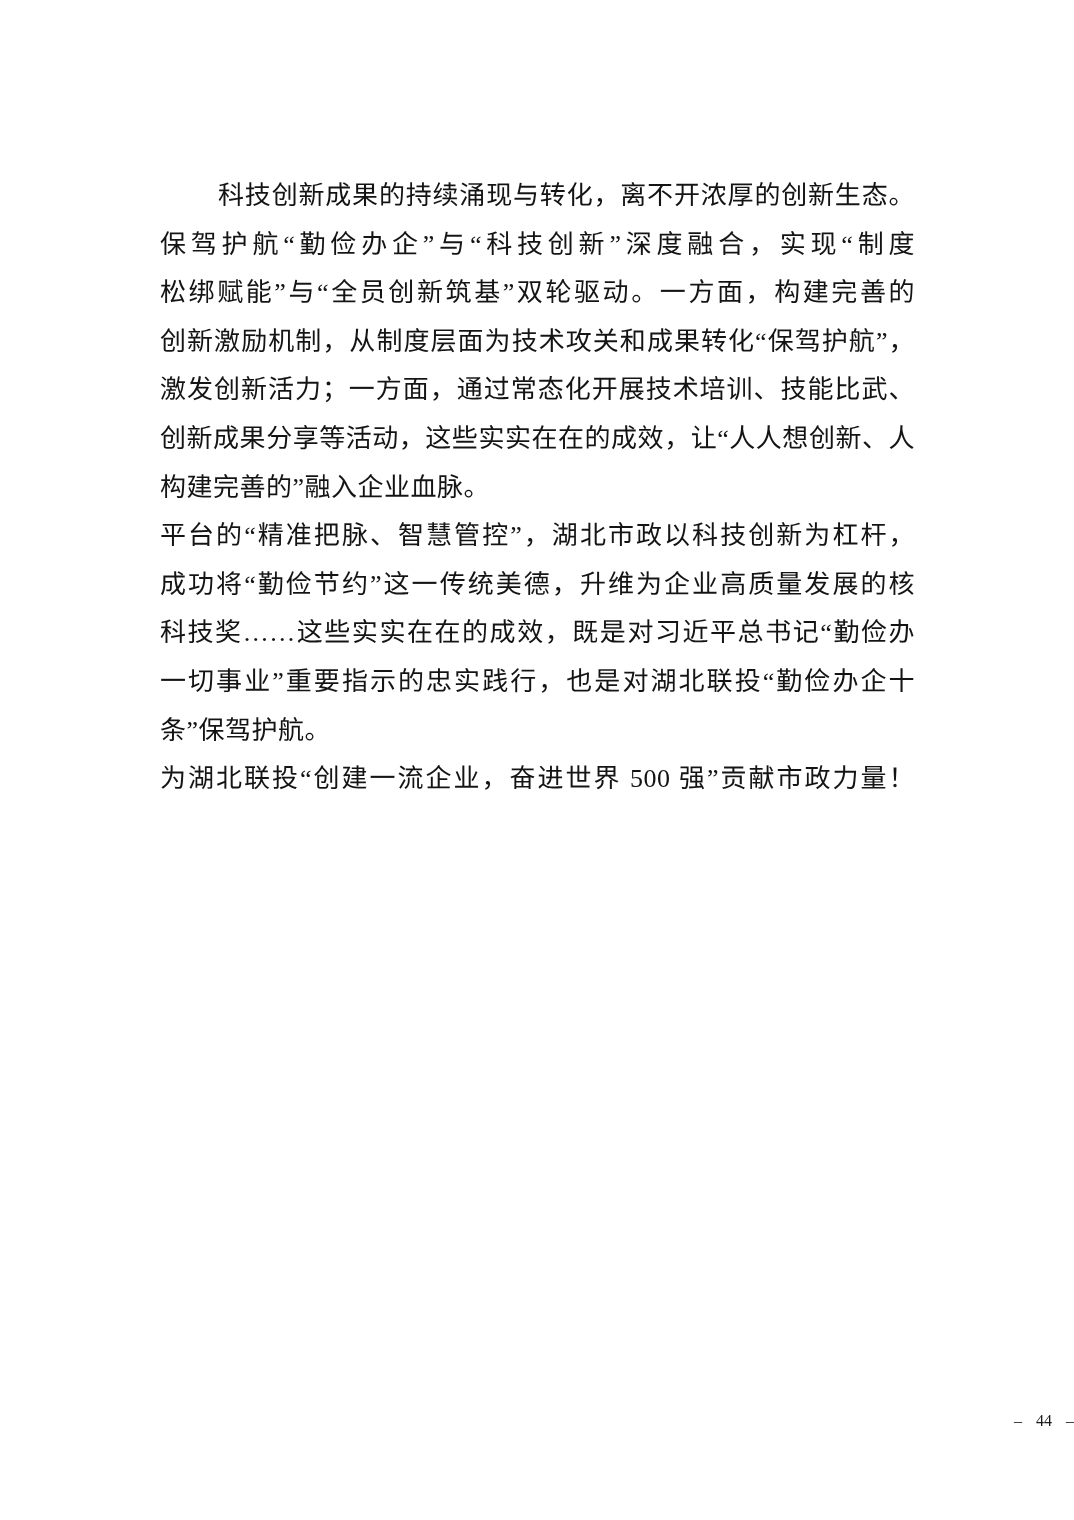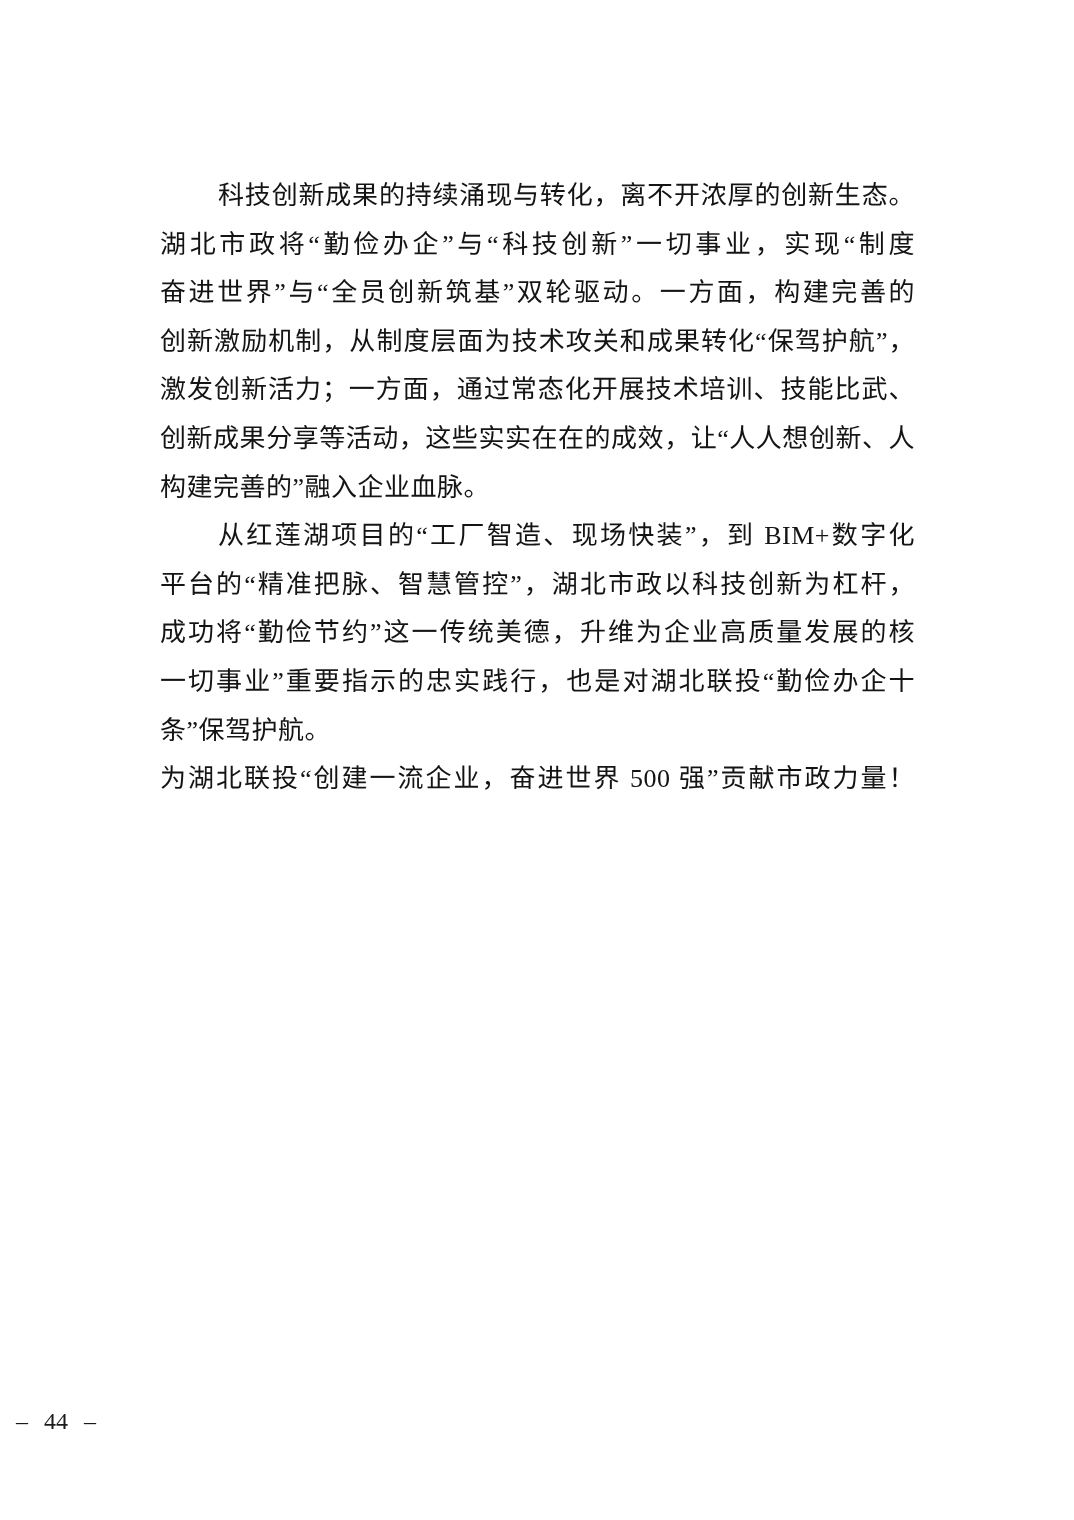--- a/index.html
+++ b/index.html
@@ -40,46 +40,45 @@
     text-align-last: left;
   }
   .line.indent {
     text-indent: 58px;
   }
   .page-number {
     position: absolute;
     left: 0;
     right: 0;
     top: 1406px;
-    text-align: left;
-    font-size: 24px;
+    text-align: right;
+    font-size: 16px;
     line-height: 30px;
     color: #1a1a1a;
     word-spacing: 10px;
-    padding-left: 16px;
   }
 </style>
 </head>
 <body>
 
 <div class="page">
   <main class="text-block" id="body-root">
       <div class="paragraph">
         <div class="line indent">科技创新成果的持续涌现与转化，离不开浓厚的创新生态。</div>
-        <div class="line">湖北市政将“勤俭办企”与“科技创新”一切事业，实现“制度</div>
-        <div class="line">奋进世界”与“全员创新筑基”双轮驱动。一方面，构建完善的</div>
+        <div class="line">保驾护航“勤俭办企”与“科技创新”深度融合，实现“制度</div>
+        <div class="line">松绑赋能”与“全员创新筑基”双轮驱动。一方面，构建完善的</div>
         <div class="line">创新激励机制，从制度层面为技术攻关和成果转化“保驾护航”，</div>
         <div class="line">激发创新活力；一方面，通过常态化开展技术培训、技能比武、</div>
         <div class="line">创新成果分享等活动，这些实实在在的成效，让“人人想创新、人</div>
         <div class="line no-fill">构建完善的”融入企业血脉。</div>
       </div>
       <div class="paragraph">
-        <div class="line indent">从红莲湖项目的“工厂智造、现场快装”，到 BIM+数字化</div>
         <div class="line">平台的“精准把脉、智慧管控”，湖北市政以科技创新为杠杆，</div>
         <div class="line">成功将“勤俭节约”这一传统美德，升维为企业高质量发展的核</div>
+        <div class="line">科技奖……这些实实在在的成效，既是对习近平总书记“勤俭办</div>
         <div class="line">一切事业”重要指示的忠实践行，也是对湖北联投“勤俭办企十</div>
         <div class="line no-fill">条”保驾护航。</div>
       </div>
       <div class="paragraph">
         <div class="line">为湖北联投“创建一流企业，奋进世界 500 强”贡献市政力量！</div>
       </div>
     </main>
   <footer class="page-number">
     <span>– 44 –</span>
   </footer>

